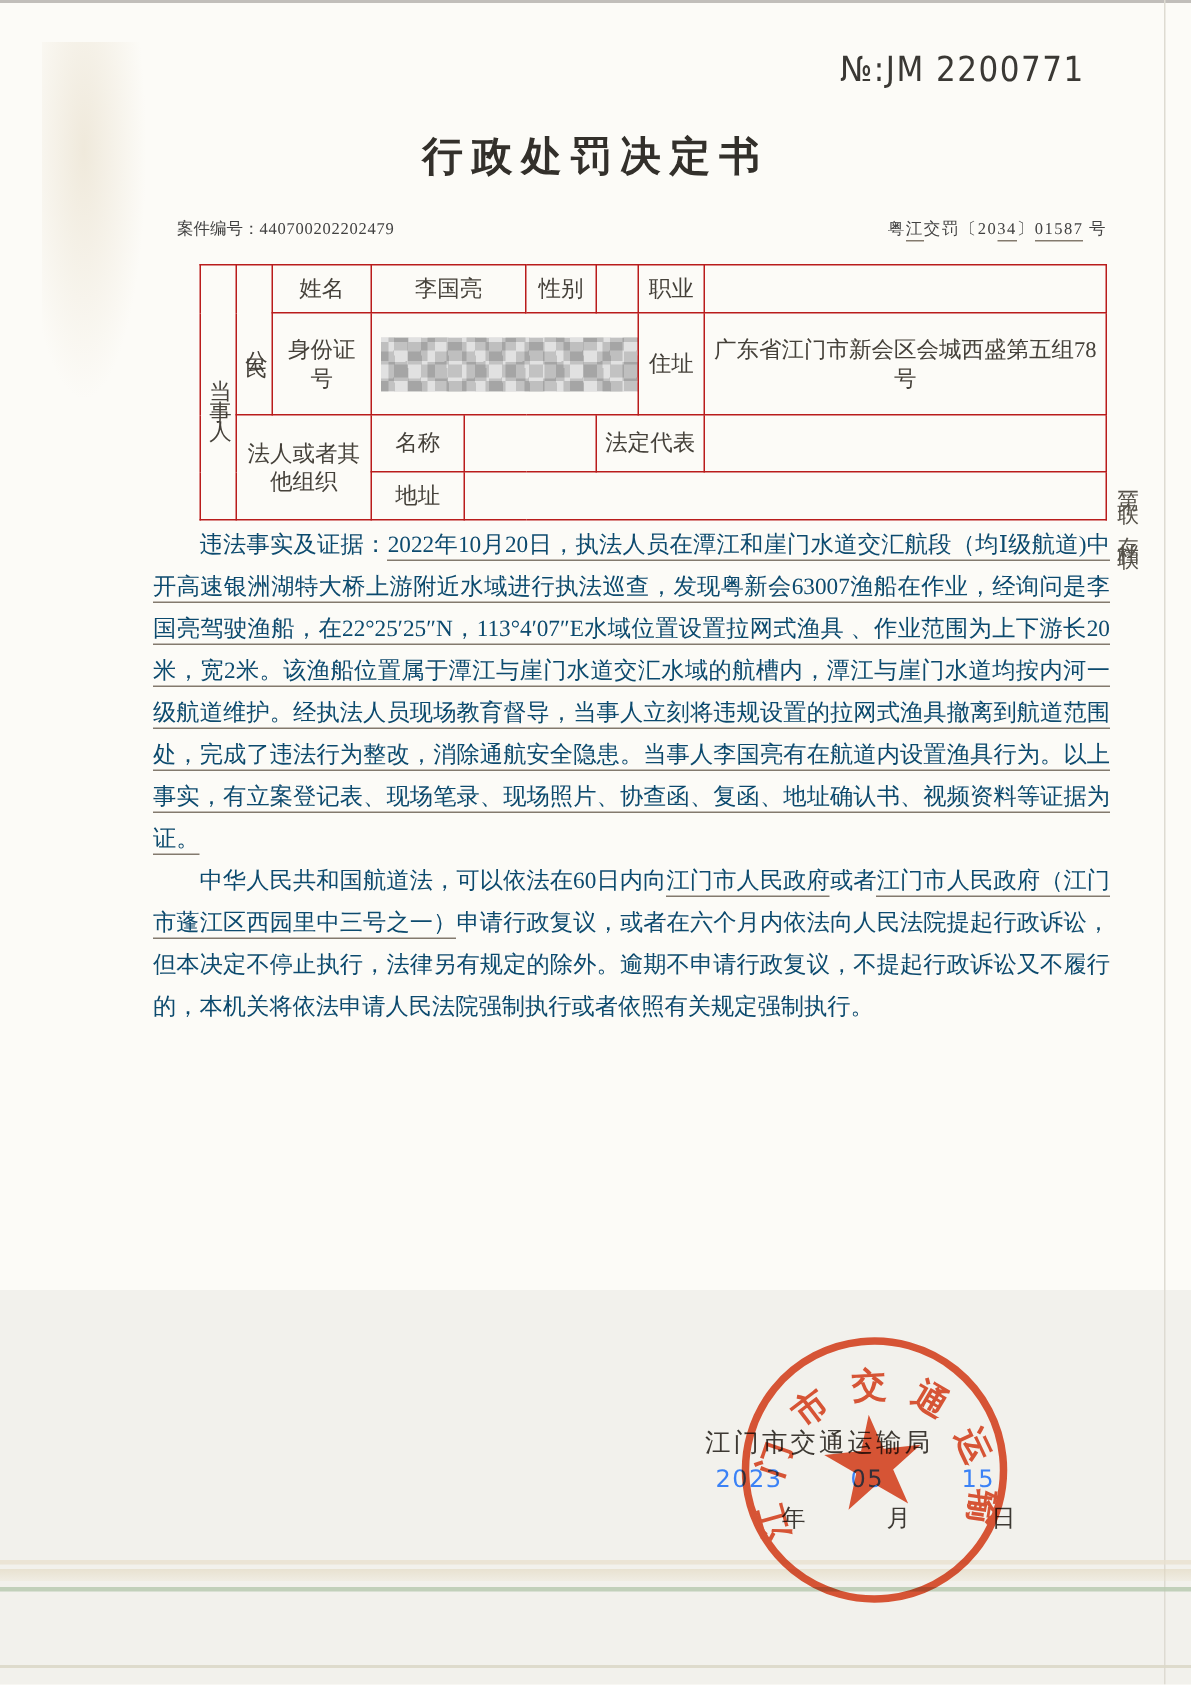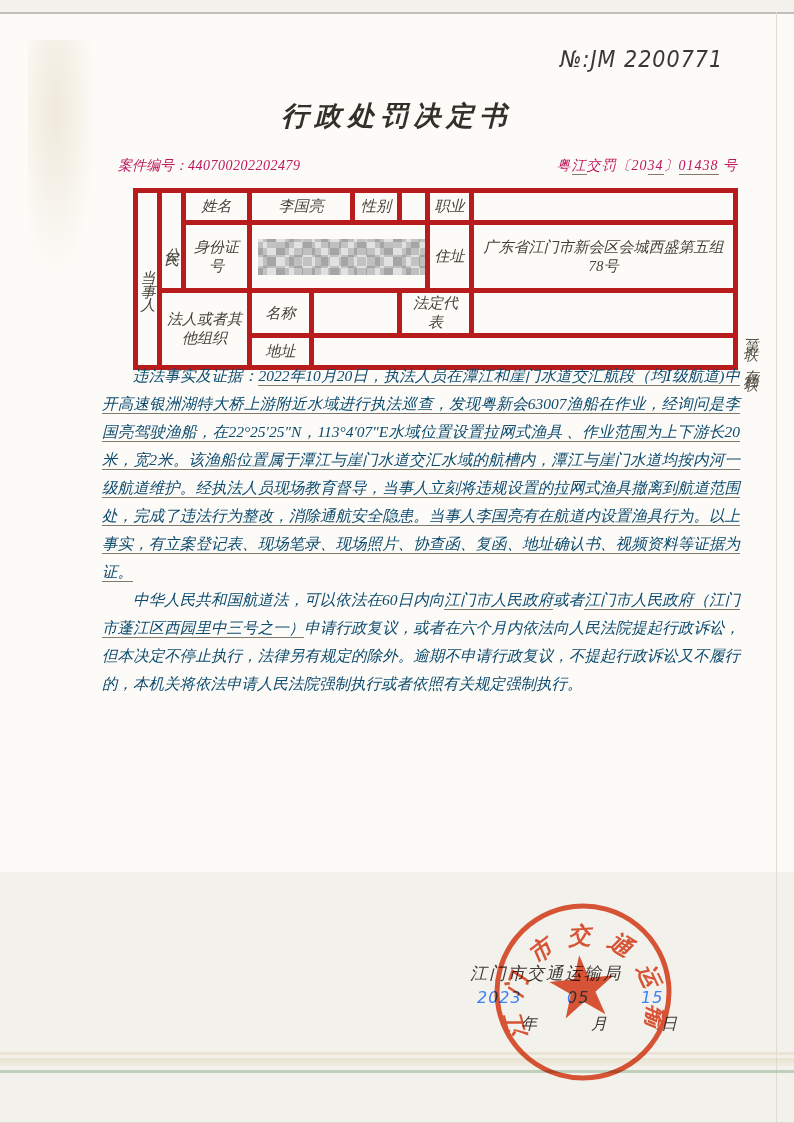--- a/index.html
+++ b/index.html
@@ -2,23 +2,22 @@
 <html><head>
 <meta charset="utf-8">
 <style>
   html,body{margin:0;padding:0;}
   body{
     width:794px;height:1123px;position:relative;overflow:hidden;
     background:#f2f1ec;
     font-family:"Liberation Serif","DejaVu Serif",serif;
   }
   .page{
-    position:absolute;left:0;top:12px;width:794px;height:860px;
+    position:absolute;left:0;top:0;width:794px;height:860px;
     background:#fcfbf7;
-    font-style:italic;
   }
   
   .top-edge-line{position:absolute;left:0;top:0;width:794px;height:2px;background:#8f8d88;opacity:.55;}
   .smudge{position:absolute;left:28px;top:28px;width:70px;height:240px;
     background:radial-gradient(ellipse at 40% 30%, rgba(216,200,168,.35), rgba(216,200,168,0) 70%);}
   .band1{position:absolute;left:0;top:1040px;width:794px;height:3px;background:#e9e1cf;opacity:.8;}
   .band2{position:absolute;left:0;top:1046px;width:794px;height:8px;
     background:linear-gradient(to bottom, rgba(224,213,186,.55), rgba(236,229,210,.35));}
   .band3{position:absolute;left:0;top:1058px;width:794px;height:3px;background:#b9cab2;opacity:.85;}
   .band4{position:absolute;left:0;top:1110px;width:794px;height:2px;background:#dcd8c9;opacity:.9;}
@@ -26,32 +25,32 @@
 
   .doc-no{
     position:absolute;left:560px;top:34px;width:210px;
     font-family:"DejaVu Sans","Liberation Sans",sans-serif;
     font-size:23px;color:#3a3834;letter-spacing:1px;font-stretch:condensed;
   }
   .title{
     position:absolute;left:0;top:54px;width:794px;text-align:center;
     font-size:27px;font-weight:bold;letter-spacing:6px;color:#33302b;margin-top:32px;
   }
-  .case-line{position:absolute;left:118px;top:145px;width:625px;font-size:14px;color:#be185d;}
+  .case-line{position:absolute;left:118px;top:145px;width:625px;font-size:11px;color:#404040;}
   .case-no{letter-spacing:.5px;}
   .ref-no{position:absolute;right:5px;top:0;letter-spacing:1px;}
   .u{border-bottom:1px solid #837a6e;padding-bottom:1px;}
 
   
   table.party{
     position:absolute;left:133px;top:176px;width:605px;height:170px;
     border-collapse:collapse;table-layout:fixed;
     font-size:15px;color:#45413a;
   }
-  table.party td{border:5px solid #b91c1c;padding:1px 4px;text-align:center;vertical-align:middle;}
+  table.party td{border:1px solid #b91c1c;padding:1px 4px;text-align:center;vertical-align:middle;}
   td.vtext{writing-mode:vertical-rl;text-orientation:upright;letter-spacing:14px;padding:6px 0;}
   td.vtext2{writing-mode:vertical-rl;text-orientation:upright;letter-spacing:6px;padding:4px 0;}
   td.val{text-align:left;padding-left:7px;}
   .mosaic{
     width:172px;height:36px;margin:2px 0 2px 2px;
     background:
       repeating-conic-gradient(#c7c7c7 0% 25%, #e6e6e6 0% 50%) 0 0 / 18px 18px,
       repeating-conic-gradient(rgba(160,160,160,.45) 0% 25%, rgba(240,240,240,.4) 0% 50%) 5px 3px / 26px 26px;
     background-blend-mode:multiply;
   }
@@ -98,21 +97,21 @@
   <div class="band1"></div>
   <div class="band2"></div>
   <div class="band3"></div>
   <div class="band4"></div>
 
   <div class="doc-no">№:JM 2200771</div>
   <div class="title">行政处罚决定书</div>
 
   <div class="case-line">
     <span>案件编号：</span><span class="case-no">440700202202479</span>
-    <span class="ref-no"><span>粤</span><span class="u">江</span><span>交罚〔20</span><span class="u">34</span><span>〕</span><span class="u">01438</span><span> 号</span></span>
+    <span class="ref-no"><span>粤</span><span class="u">江</span><span>交罚〔20</span><span class="u">34</span><span>〕</span><span class="u">01587</span><span> 号</span></span>
   </div>
 
   <table class="party">
     <colgroup>
       <col style="width:24px">
         <col style="width:24px">
         <col style="width:66px">
       <col style="width:62px">
         <col style="width:41px">
         <col style="width:47px">

